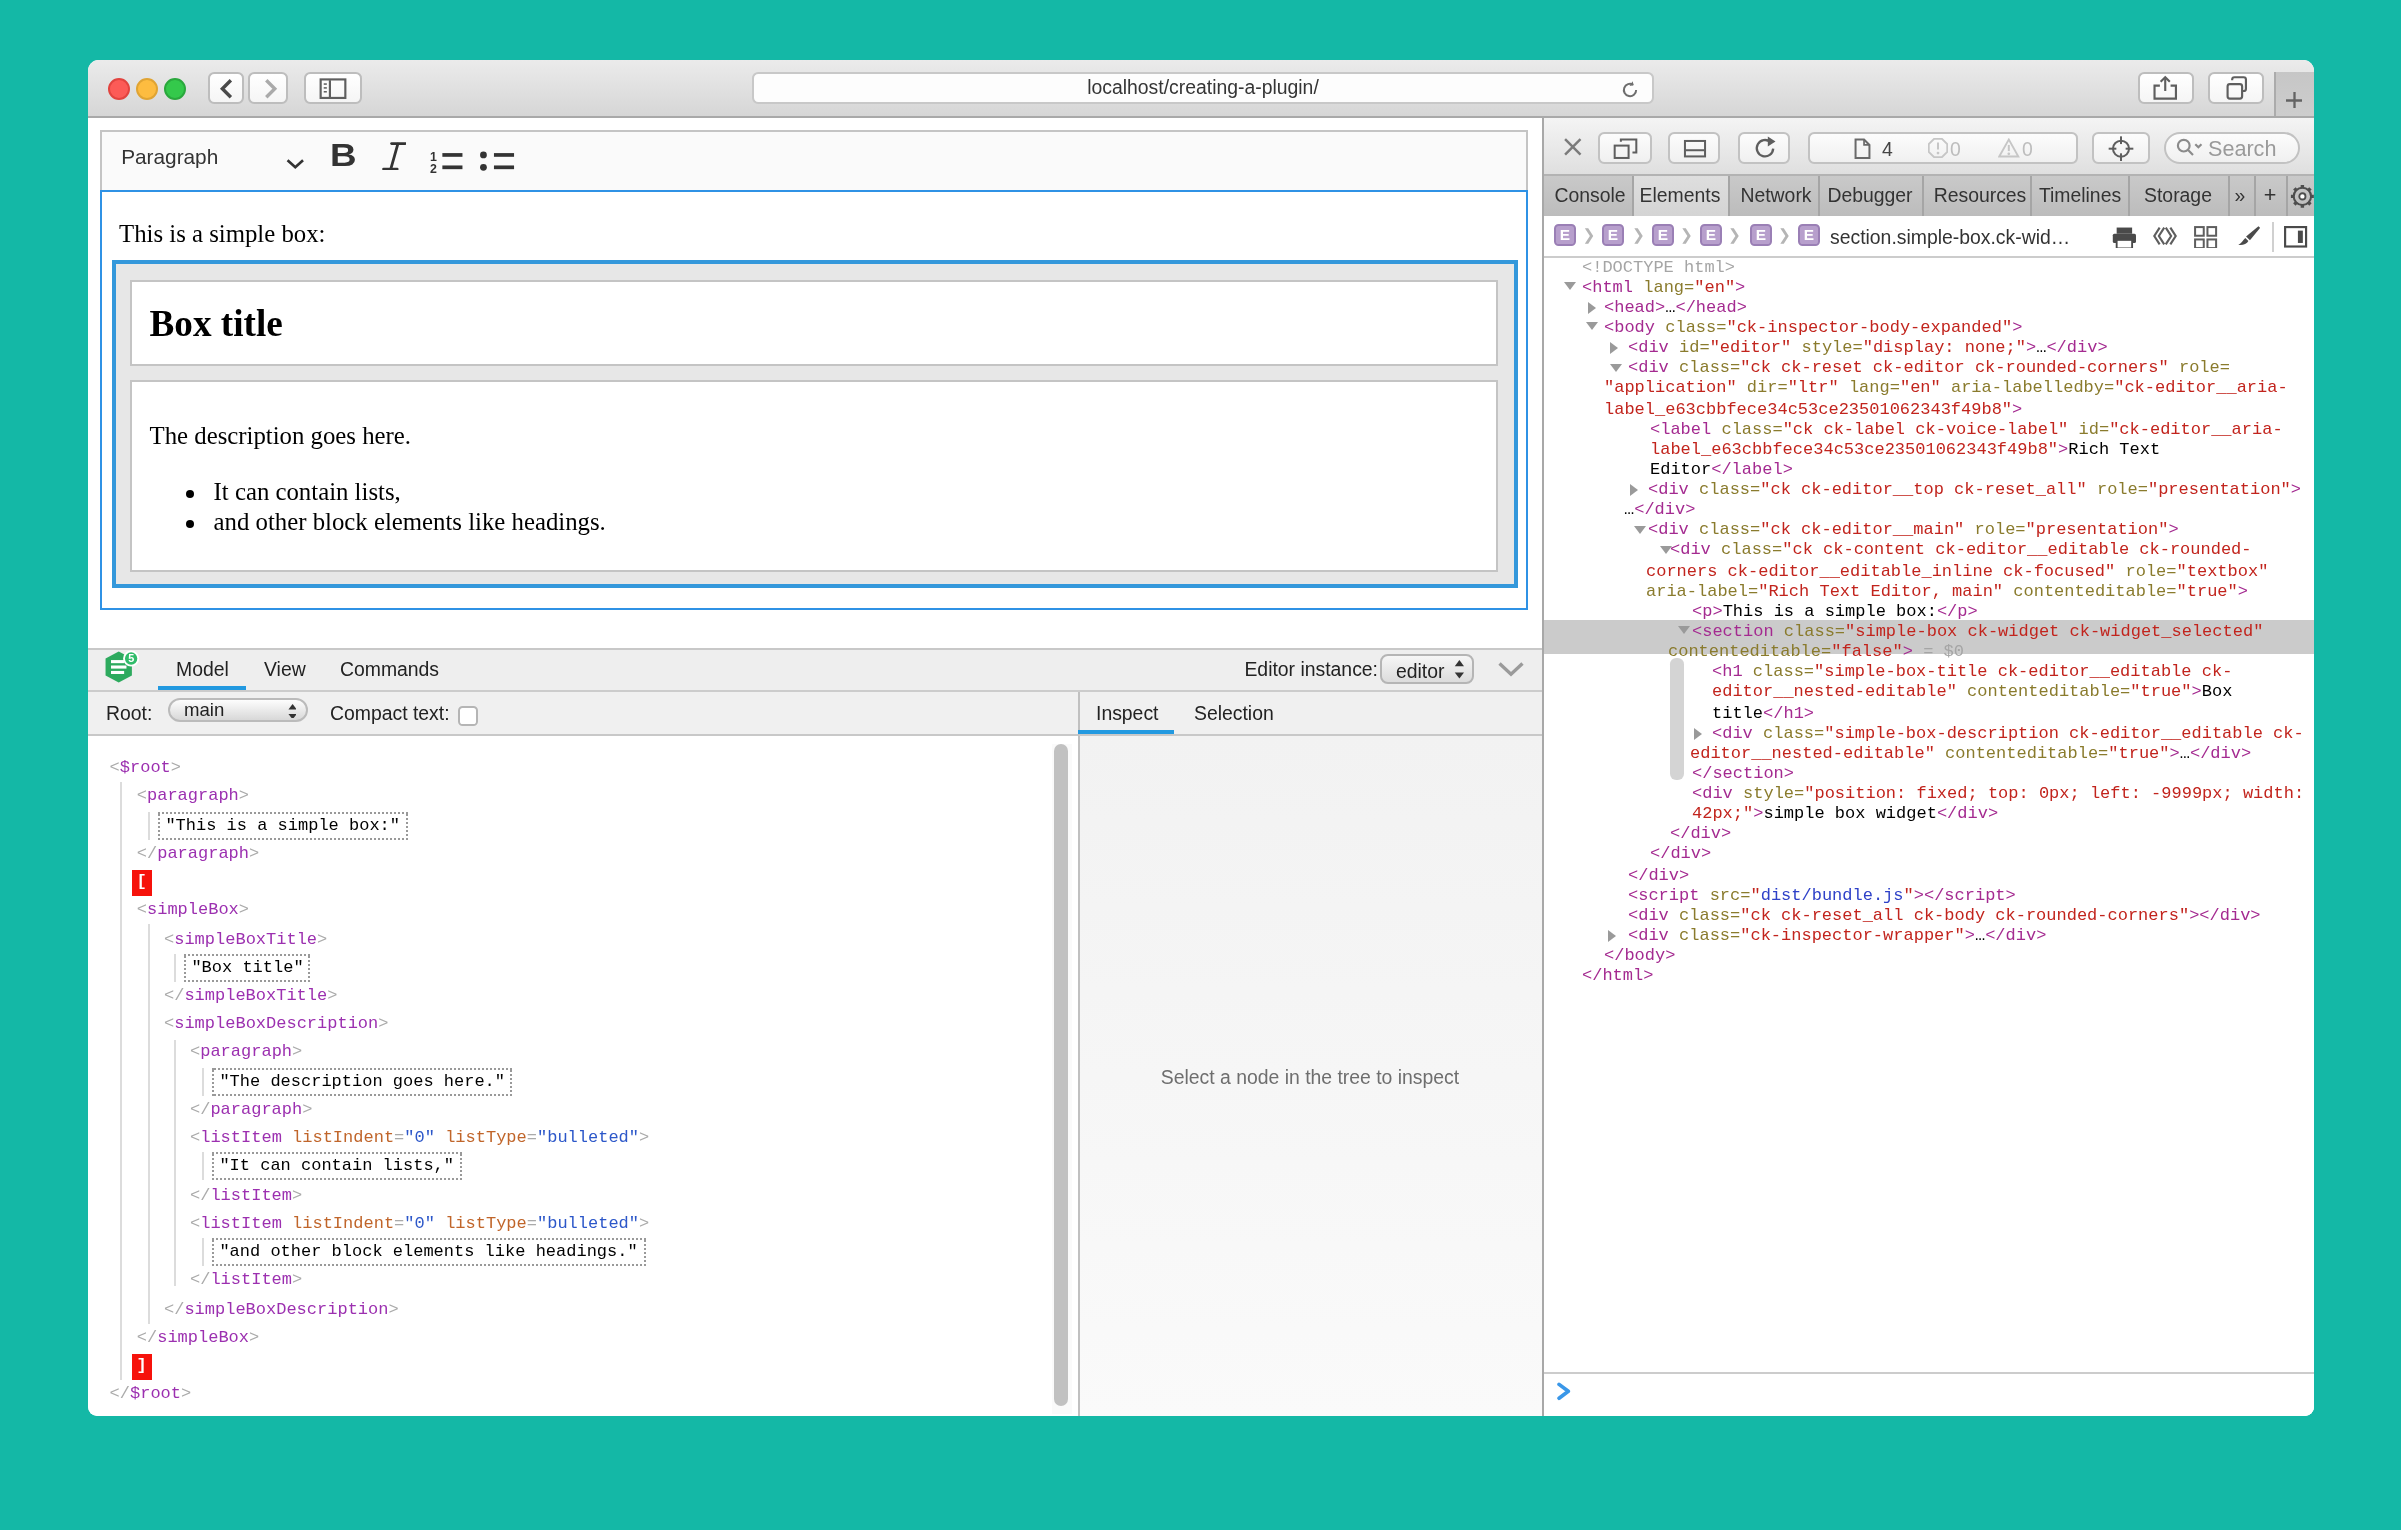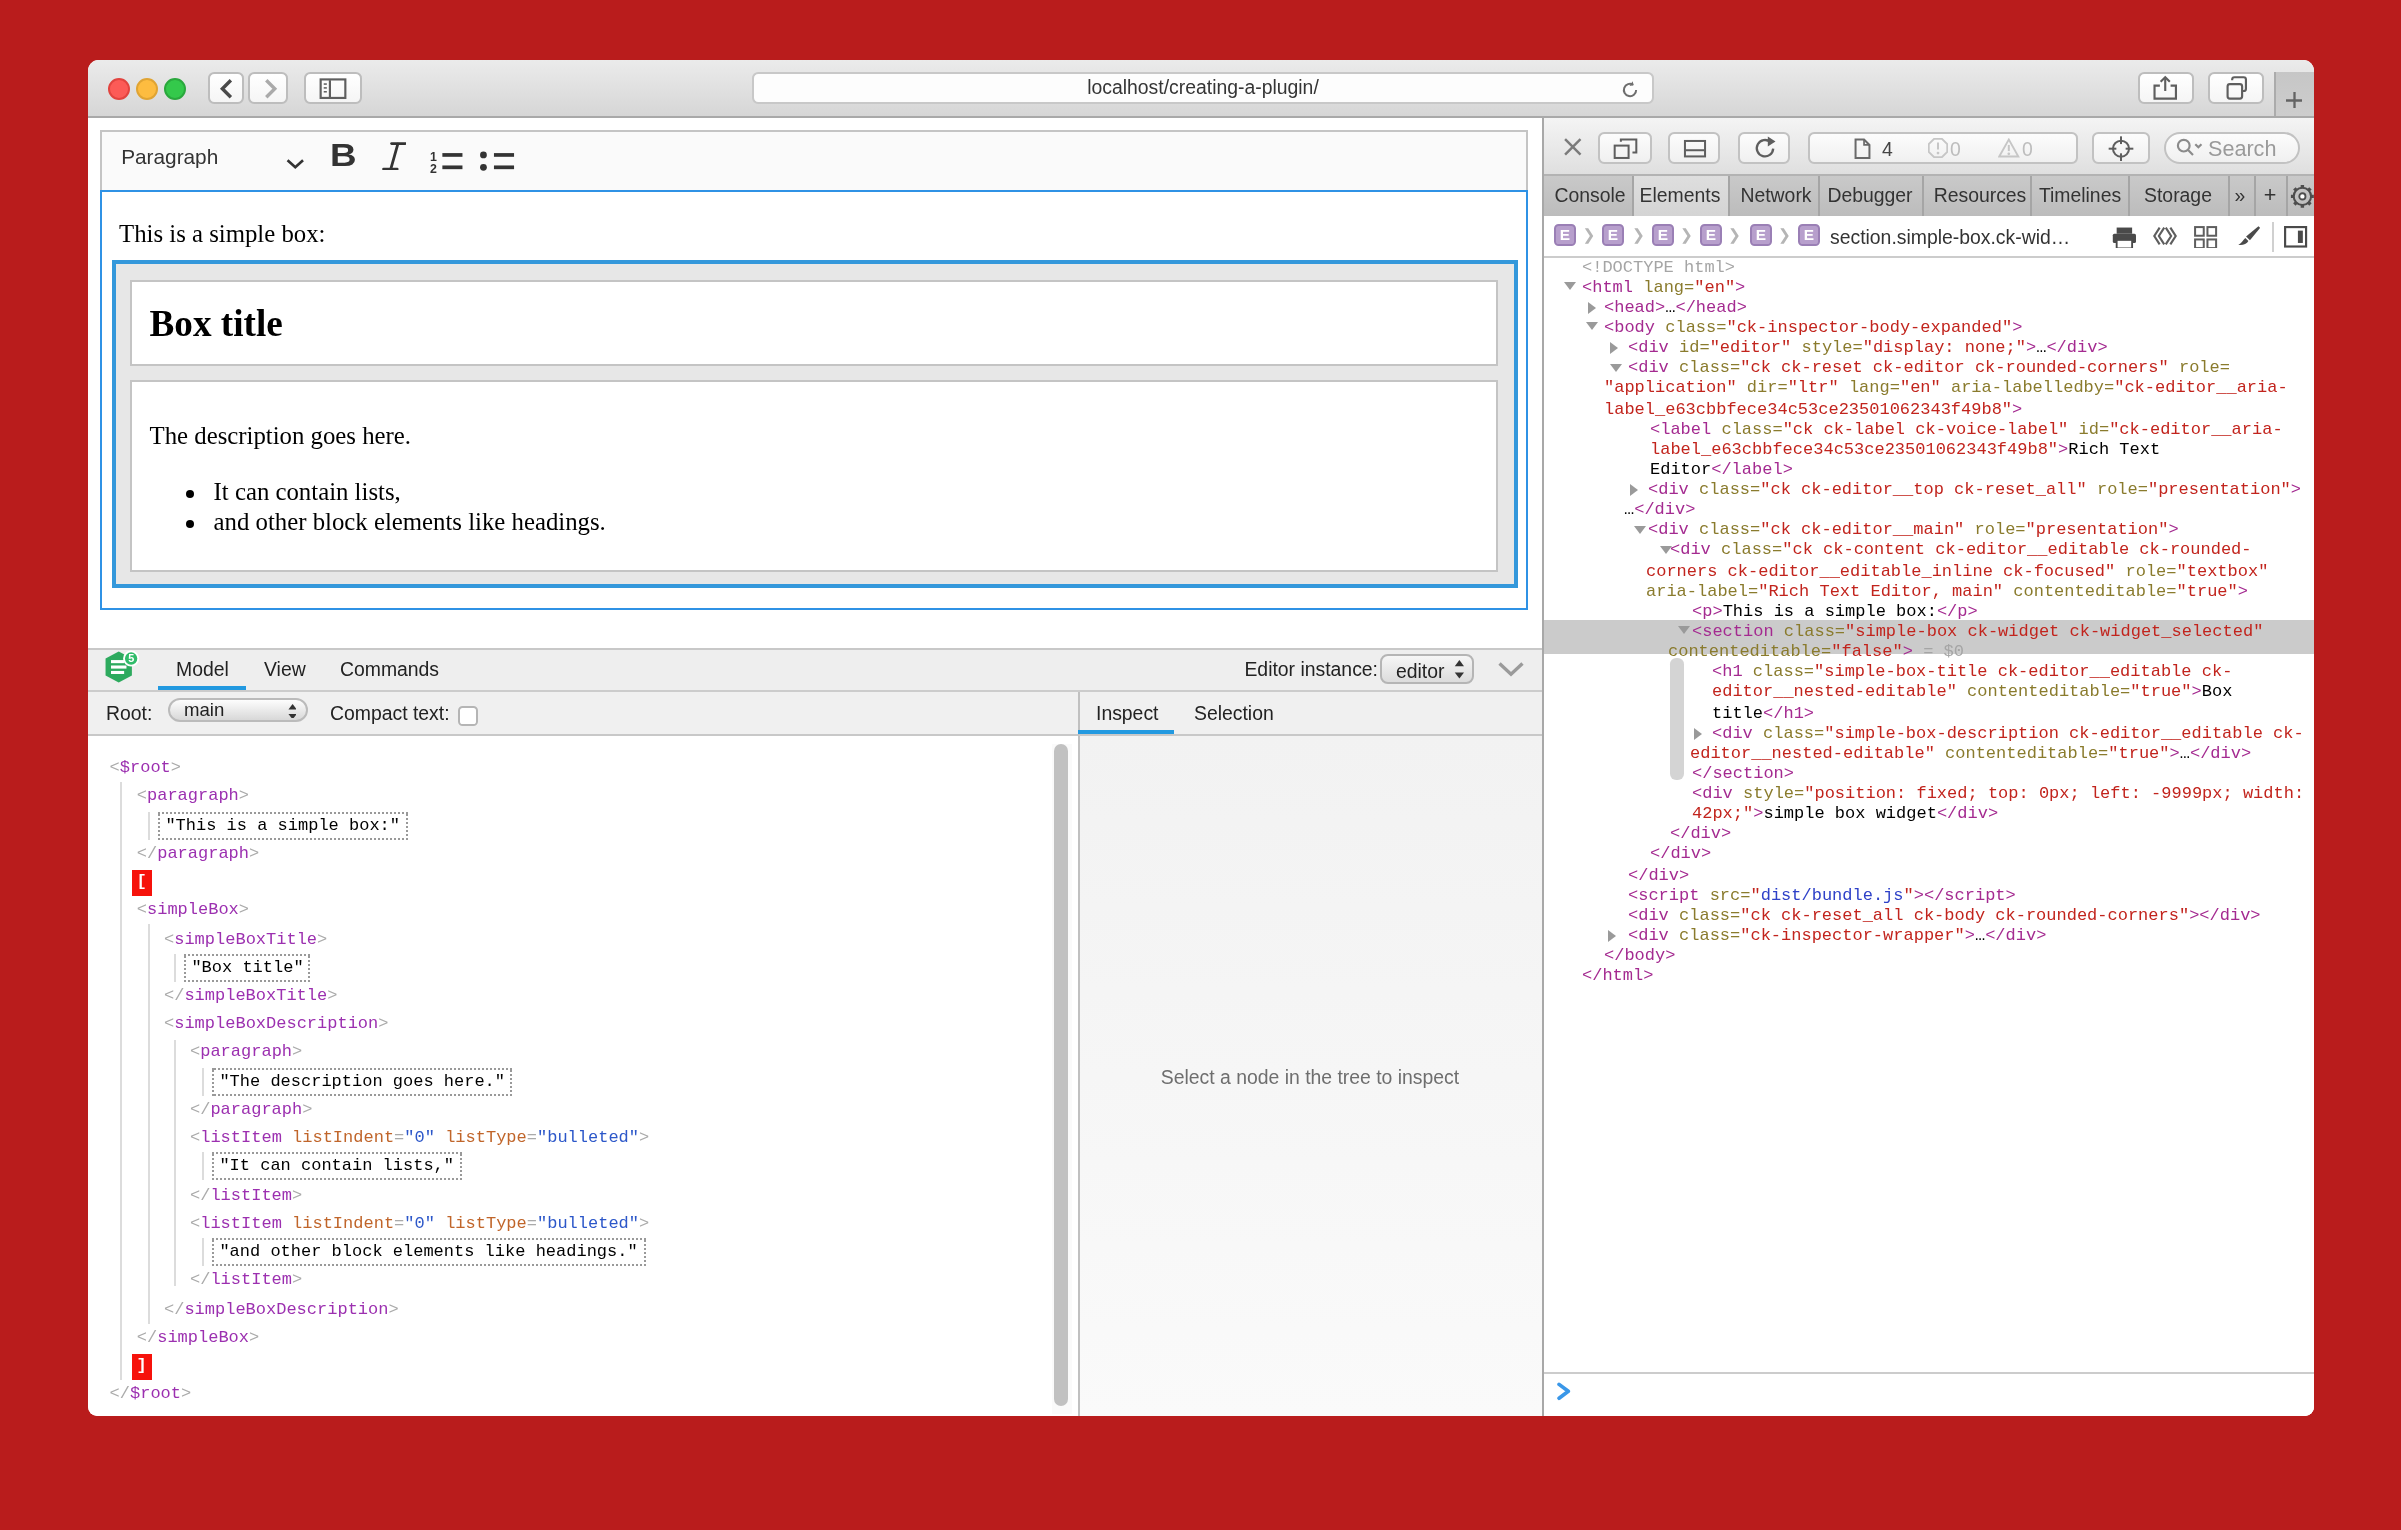--- a/index.html
+++ b/index.html
@@ -1,16 +1,16 @@
 <!DOCTYPE html>
 <html style="font-size:12.4px"><head>
 <meta charset="utf-8">
 <style>
   html,body{margin:0;padding:0;background:#000;}
-  #stage{width:2401px;height:1530px;overflow:hidden;position:relative;background:#b91c1c;text-decoration:underline;}
+  #stage{width:2401px;height:1530px;overflow:hidden;position:relative;background:#14b8a6;text-decoration:underline;}
   #scale{transform:scale(2);transform-origin:0 0;width:1201px;height:765px;position:relative;
          font-family:"Liberation Sans",sans-serif;}
   #win{position:absolute;left:44px;top:30px;width:1113px;height:678px;background:#fff;
        border-radius:5.4px 5.4px 4.6px 4.6px;overflow:hidden;}
   
   #titlebar{position:absolute;left:0;top:0;width:100%;height:28px;
     background:linear-gradient(#ebebeb,#d6d6d6);border-bottom:0.8px solid #a9a9a9;}
   .tl{position:absolute;top:9px;width:9.3px;height:9.3px;border-radius:50%;}
   .tbtn{position:absolute;top:5.8px;height:16.2px;background:linear-gradient(#fff,#f5f5f5);
     border:0.8px solid #bdbdbd;border-radius:3.1px;box-sizing:border-box;}

